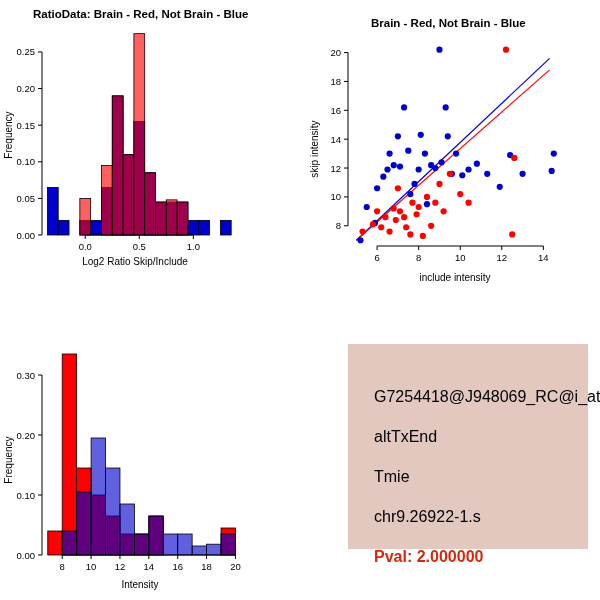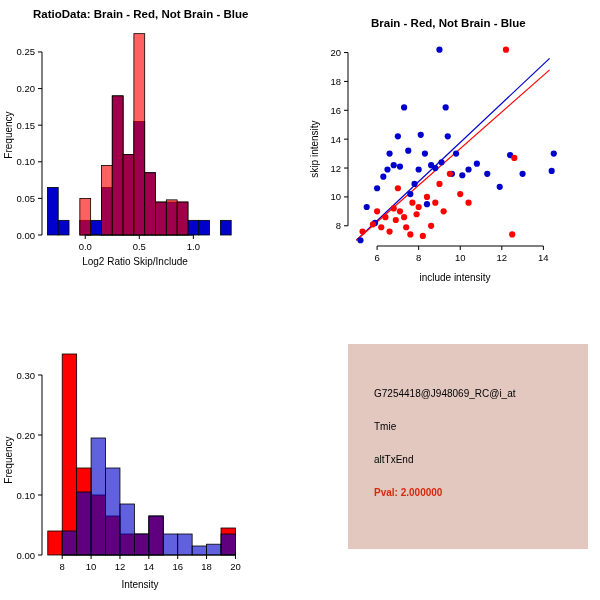--- a/index.html
+++ b/index.html
@@ -30,21 +30,21 @@
     font-family: "Liberation Sans", sans-serif;
     fill: #000000;
   }
   .tick-label { font-size: 9.5px; }
   .axis-title { font-size: 10px; }
   .info-box {
     background: #e3c8c0;
     border: 0;
   }
   .info-line {
-    font-size: 10px;
+    font-size: 16px;
     color: #000000;
     margin: 0 0 22px 0;
     white-space: nowrap;
   }
   .info-line.pval { color: #d42a0c; margin-bottom: 0; font-weight: bold; }
 </style>
 </head>
 <body>
 
 <div class="panel" style="left:0;top:0;width:300px;height:300px;">
@@ -259,16 +259,17 @@
         <line x1="38" y1="75" x2="42" y2="75" stroke="#000" stroke-width="1"></line>
         <text x="35" y="78.5" text-anchor="end" class="tick-label" font-size="9.5">0.30</text>
       </g>
     <text class="axis-title" x="140" y="288" text-anchor="middle">Intensity</text>
     <text class="axis-title" x="12" y="160" text-anchor="middle" transform="rotate(-90 12 160)">Frequency</text>
   </svg>
 </div>
 
 <div class="panel info-box" style="left:348px;top:344px;width:240px;height:205px;padding:44px 0 0 26px;box-sizing:border-box;">
   <p class="info-line">G7254418@J948069_RC@i_at</p>
+  <p class="info-line">altTxEnd</p>
   <p class="info-line">Tmie</p>
-  <p class="info-line">altTxEnd</p>
+  <p class="info-line">chr9.26922-1.s</p>
   <p class="info-line pval">Pval: 2.000000</p>
 </div>
 
 </body></html>

